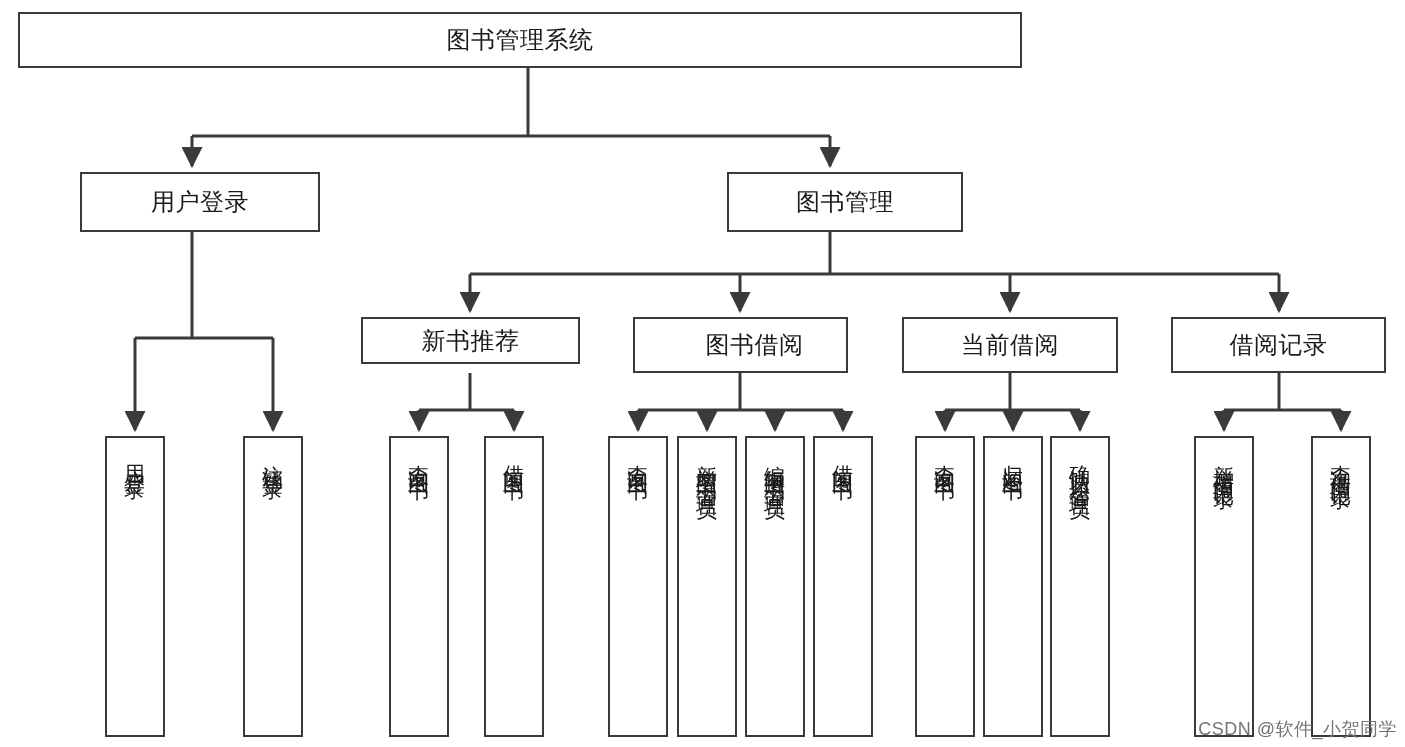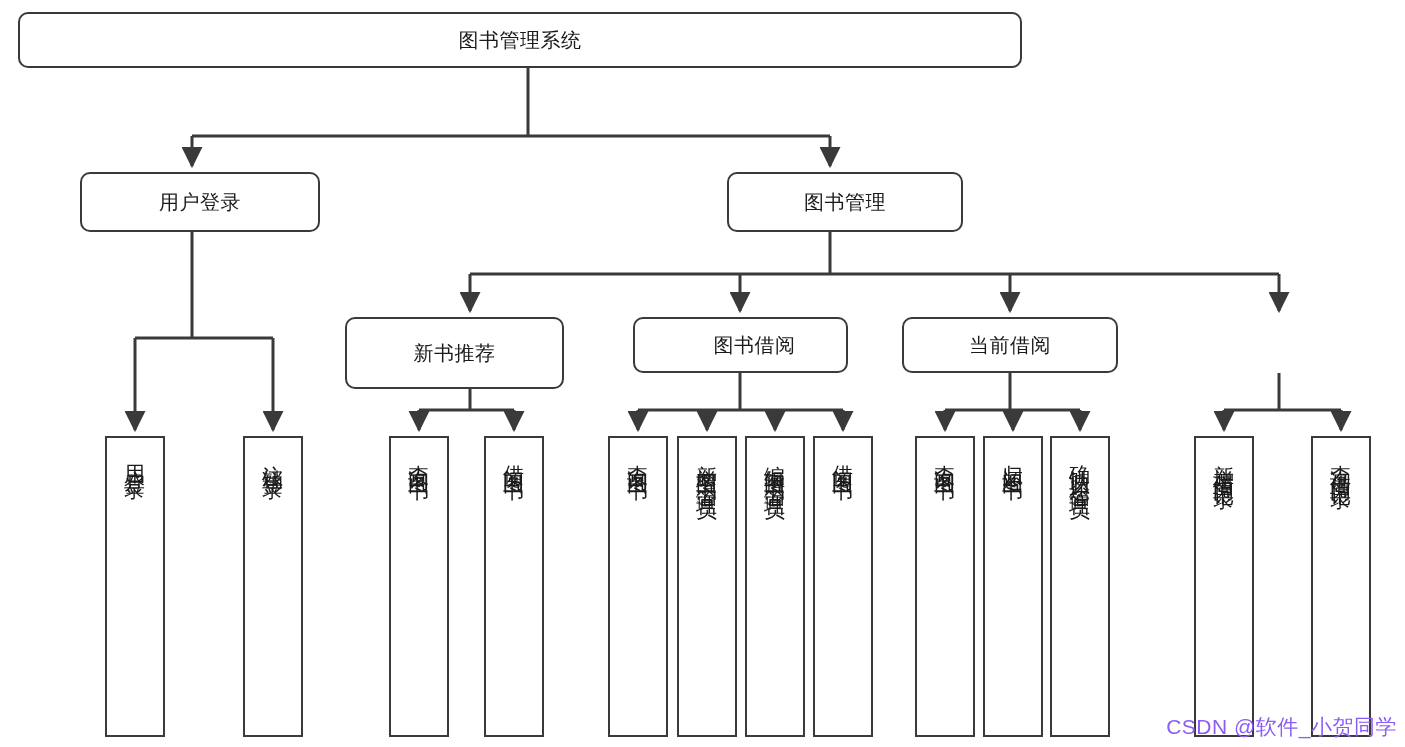--- a/index.html
+++ b/index.html
@@ -28,43 +28,42 @@
     position: absolute;
     box-sizing: border-box;
     background: #ffffff;
     border: 2px solid #3a3a3a;
     display: flex;
     align-items: center;
     justify-content: center;
     color: #1a1a1a;
   }
   .node.horiz {
-    font-size: 20px;
+    font-size: 24px;
     letter-spacing: 0.5px;
-    border-radius: 10px;
   }
   .node.vert {
     font-size: 21px;
     padding-top: 10px;
     align-items: flex-start;
     justify-content: center;
   }
   .node.vert .vtext {
     writing-mode: vertical-rl;
     text-orientation: upright;
     letter-spacing: 5px;
     line-height: 1;
     white-space: nowrap;
   }
   .watermark {
     position: absolute;
     right: 8px;
     bottom: 6px;
-    font-size: 21px;
-    color: #8b5cf6;
+    font-size: 18px;
+    color: #737373;
     white-space: nowrap;
     letter-spacing: 0.5px;
   }
 </style>
 </head>
 <body>
 
 <div id="canvas">
 
   <svg id="wires" viewBox="0 0 1405 747" xmlns="http://www.w3.org/2000/svg">
@@ -124,28 +123,31 @@
     <span>图书管理系统</span>
   </div>
 
   <div class="node horiz" style="left:80px; top:172px; width:240px; height:60px;">
     <span>用户登录</span>
   </div>
   <div class="node horiz" style="left:712px; top:172px; width:236px; height:60px;margin-left:15px;">
     <span>图书管理</span>
   </div>
 
-  <div class="node horiz" style="left:345px; top:317px; width:219px; height:72px;">
+  <div class="node horiz" style="left:361px; top:317px; width:219px; height:47px;">
     <span>新书推荐</span>
   </div>
   <div class="node horiz" style="left:633px; top:317px; width:215px; height:56px;padding-left:28px;">
     <span>图书借阅</span>
   </div>
   <div class="node horiz" style="left:902px; top:317px; width:216px; height:56px;justify-content:center;">
     <span>当前借阅</span>
+  </div>
+  <div class="node horiz" style="left:1171px; top:317px; width:215px; height:56px;">
+    <span>借阅记录</span>
   </div>
 
   <div class="node vert" style="left:105px; top:436px; width:60px; height:301px;">
     <span class="vtext">用户登录</span>
   </div>
   <div class="node vert" style="left:243px; top:436px; width:60px; height:301px;">
     <span class="vtext">注销登录</span>
   </div>
 
   <div class="node vert" style="left:389px; top:436px; width:60px; height:301px;">

